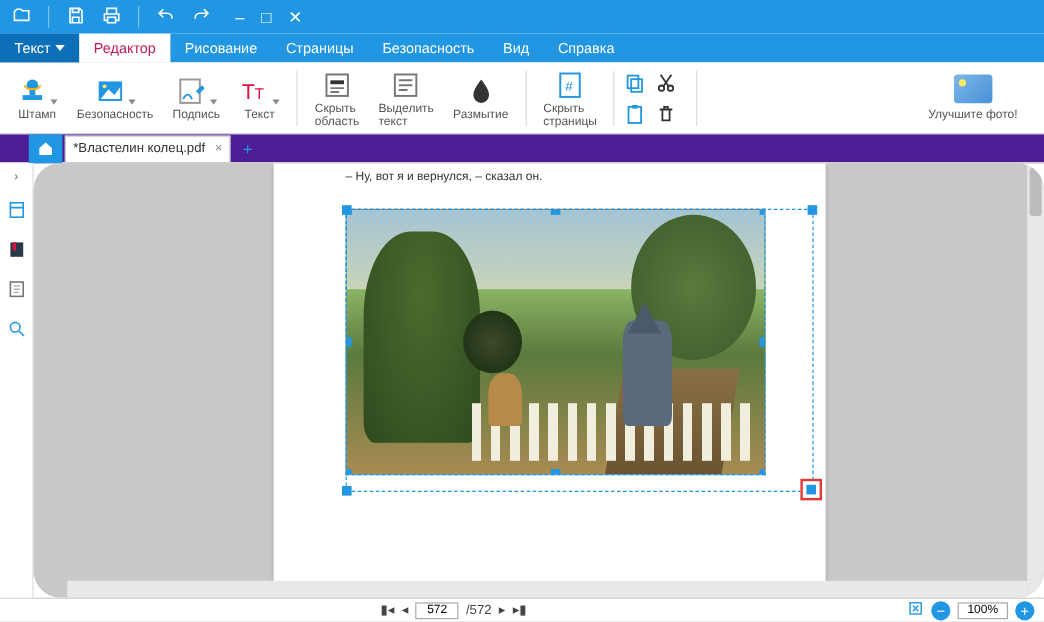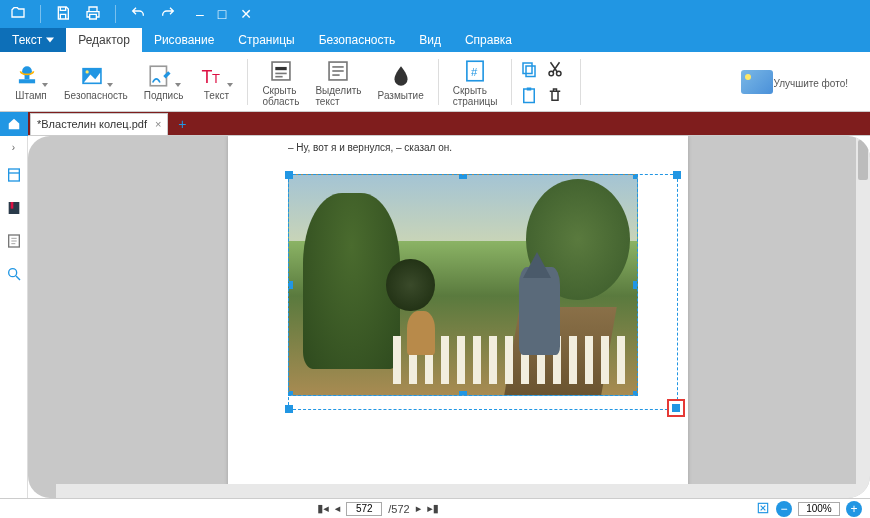--- a/index.html
+++ b/index.html
@@ -8,37 +8,37 @@
 .tb-left { display: flex; align-items: center; gap: 14px; padding: 0 10px; }
 .tb-left svg { width: 16px; height: 16px; fill: none; stroke: #fff; stroke-width: 2; }
 .tb-sep { width: 1px; height: 18px; background: rgba(255,255,255,0.4); }
 .tb-title { flex: 1; text-align: center; font-size: 12px; }
 .tb-right { display: flex; align-items: center; gap: 14px; padding: 0 10px; }
 .tb-right span { cursor: pointer; font-size: 14px; }
 .menubar { height: 24px; background: #2196e3; display: flex; color: #fff; font-size: 12px; }
 .menu-item { padding: 4px 12px; cursor: pointer; display: flex; align-items: center; }
 .menu-item.file { background: #0d6fb8; }
 .menu-item.file svg { width: 8px; height: 8px; margin-left: 4px; fill: #fff; }
-.menu-item.active { background: #fff; color: #404040; }
+.menu-item.active { background: #fff; color: #be185d; }
 .ribbon { height: 60px; background: #fff; border-bottom: 1px solid #ccc; display: flex; align-items: center; padding: 2px 6px; }
 .ribbon-btn { display: flex; flex-direction: column; align-items: center; justify-content: center; padding: 2px 8px; cursor: pointer; font-size: 10px; color: #555; height: 56px; }
 .ribbon-btn .ricon { height: 28px; display: flex; align-items: center; justify-content: center; }
 .ribbon-btn .rlabel { text-align: left; line-height: 1.1; margin-top: 0; }
 .ribbon-btn svg { width: 26px; height: 26px; }
 .ribbon-btn.with-dd .ricon::after { content: ""; width: 0; height: 0; border-left: 3px solid transparent; border-right: 3px solid transparent; border-top: 4px solid #888; margin-left: 2px; align-self: flex-end; margin-bottom: 3px; }
 .ribbon-sep { width: 1px; height: 46px; background: #ddd; margin: 0 6px; }
 .ribbon-right { margin-left: auto; display: flex; align-items: center; }
 .small-btns { display: grid; grid-template-columns: repeat(2, 22px); grid-template-rows: repeat(2, 22px); gap: 4px; margin-right: 8px; }
 .small-btns div { display: flex; align-items: center; justify-content: center; cursor: pointer; }
 .small-btns svg { width: 18px; height: 18px; }
-.improve { display: flex; flex-direction: row; align-items: center; padding: 0 16px; cursor: pointer; }
+.improve { display: flex; flex-direction: column; align-items: center; padding: 0 16px; cursor: pointer; }
 .improve .ib { width: 32px; height: 24px; background: linear-gradient(135deg, #7ab8e6, #4a90d9); border-radius: 3px; position: relative; }
 .improve .ib::after { content: ""; position: absolute; left: 4px; top: 4px; width: 6px; height: 6px; background: #ffe866; border-radius: 50%; }
 .improve .il { font-size: 10px; color: #555; margin-top: 4px; }
-.tabbar { height: 24px; background: #7f1d1d; border-bottom: 1px solid #ccc; display: flex; align-items: center; }
+.tabbar { height: 24px; background: #4c1d95; border-bottom: 1px solid #ccc; display: flex; align-items: center; padding-left: 24px; }
 .home-tab { width: 28px; height: 24px; background: #2196e3; display: flex; align-items: center; justify-content: center; }
 .home-tab svg { width: 14px; height: 14px; fill: #fff; }
 .doc-tab { height: 22px; background: #fff; border: 1px solid #ccc; border-bottom: none; display: flex; align-items: center; padding: 0 6px; font-size: 11px; margin-left: 2px; }
 .doc-tab .close { margin-left: 8px; color: #888; cursor: pointer; }
 .add-tab { width: 20px; text-align: center; color: #2196e3; font-size: 14px; cursor: pointer; margin-left: 4px; }
 .workspace { position: relative; height: 362px; display: flex; }
 .left-rail { width: 28px; background: #fff; border-right: 1px solid #ddd; display: flex; flex-direction: column; align-items: center; padding-top: 6px; gap: 14px; }
 .left-rail .collapse { font-size: 10px; color: #666; cursor: pointer; }
 .left-rail svg { width: 16px; height: 16px; cursor: pointer; }
 .canvas-area { flex: 1; background: #c8c8c8; position: relative; overflow: hidden; border-radius: 22px; }

